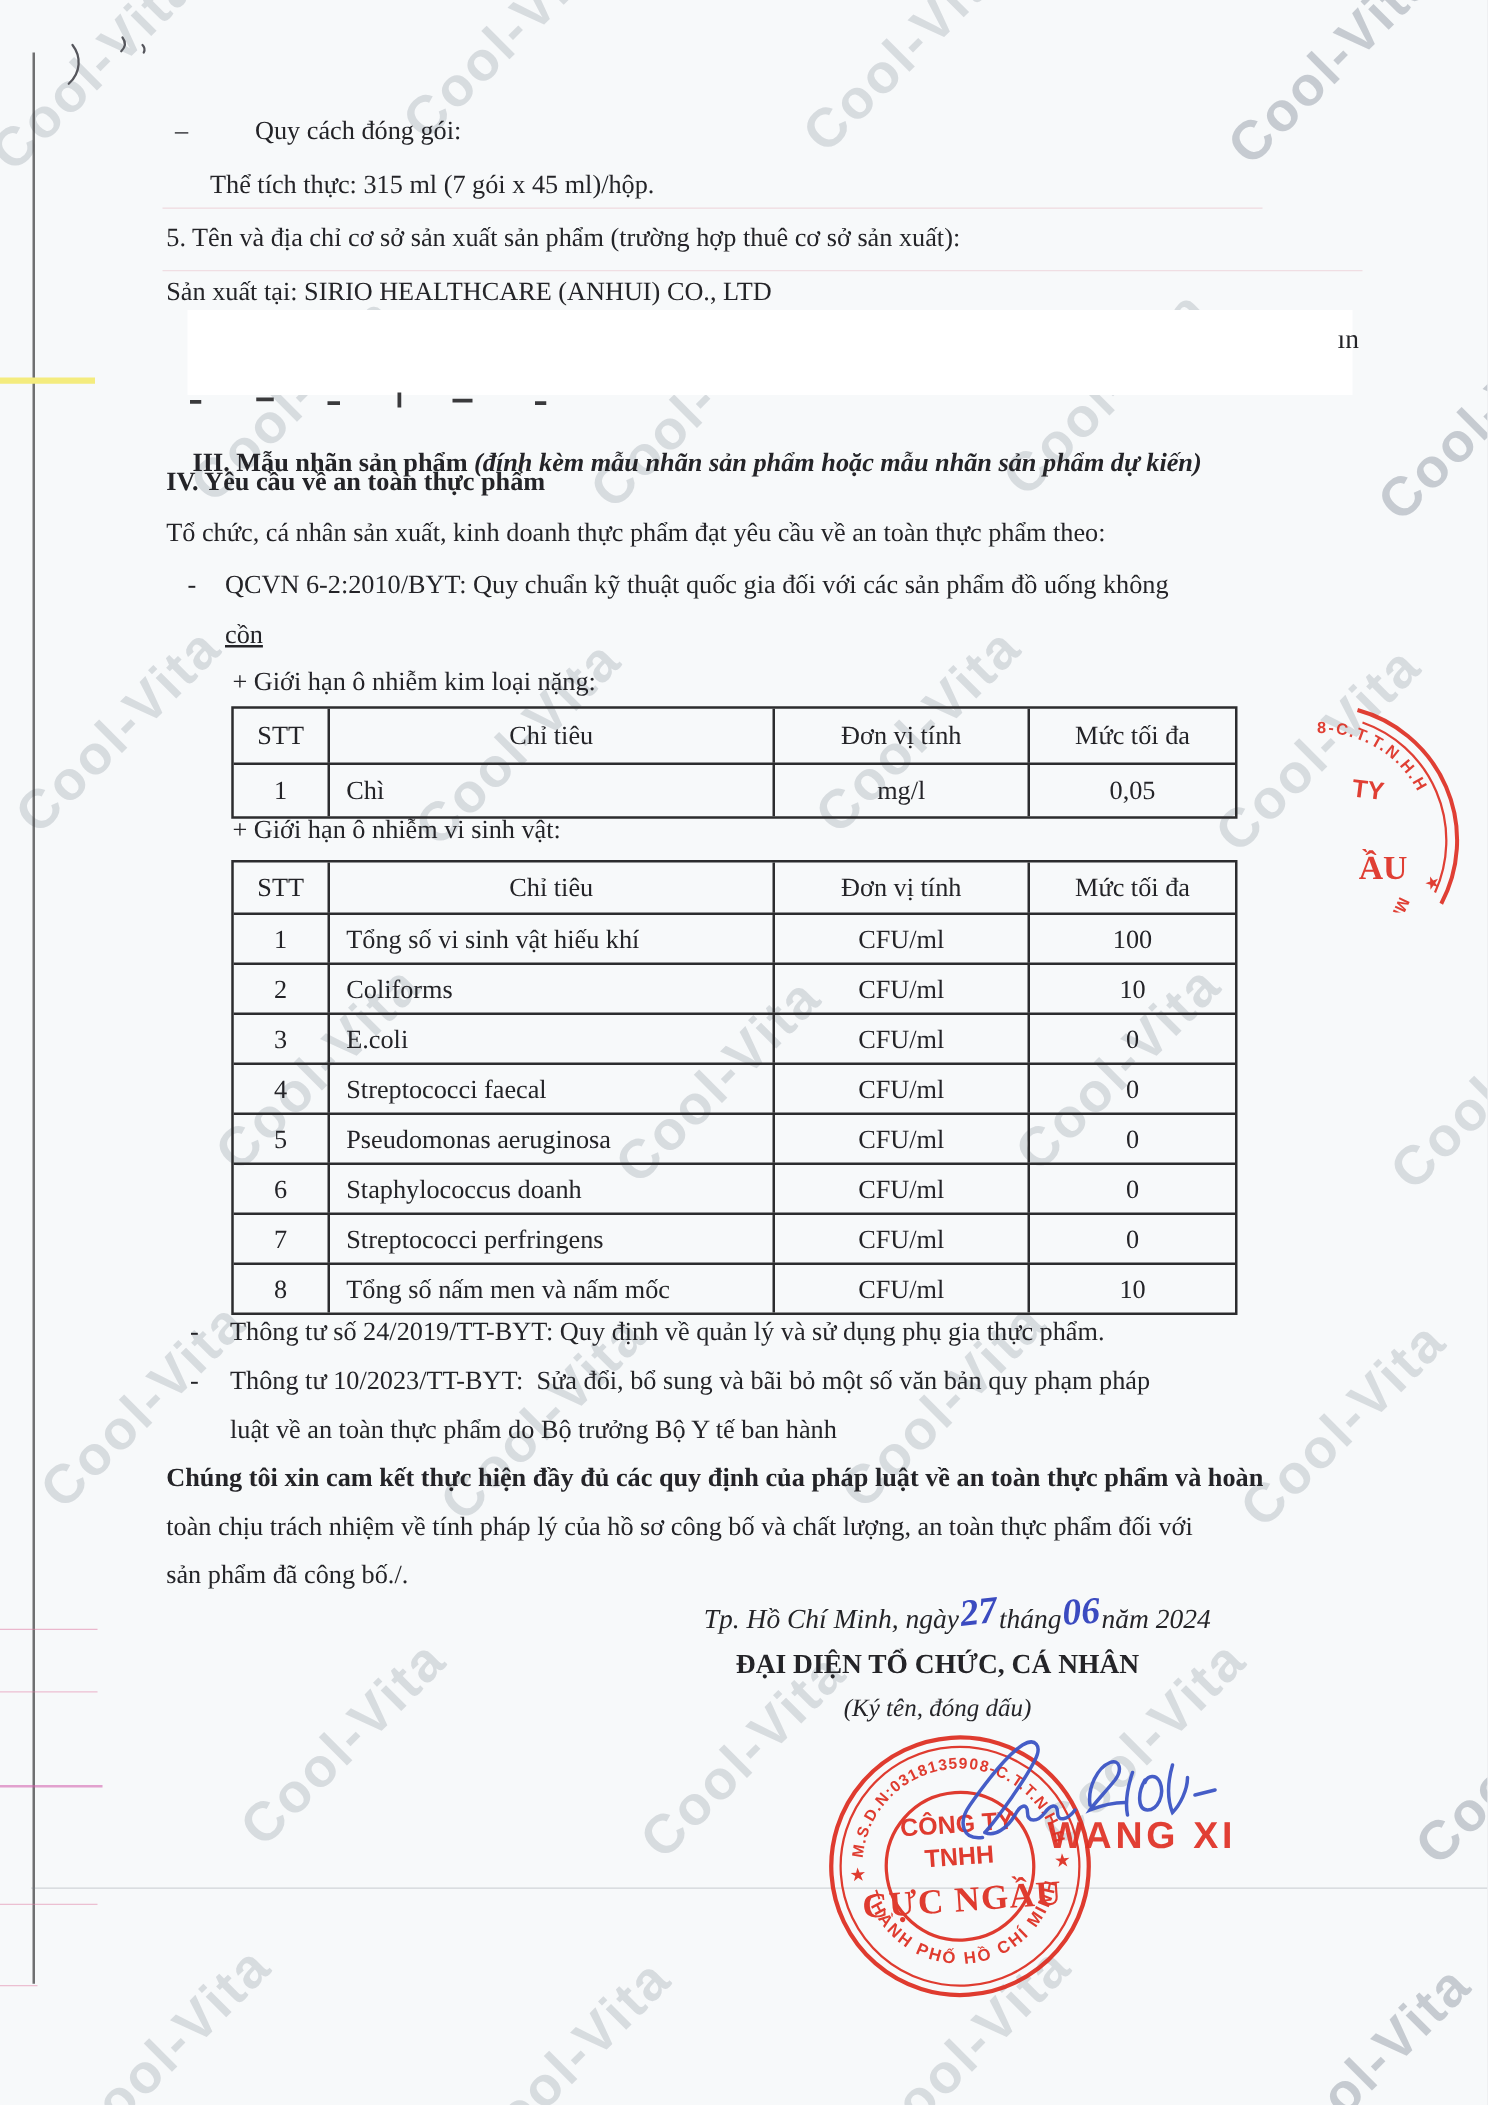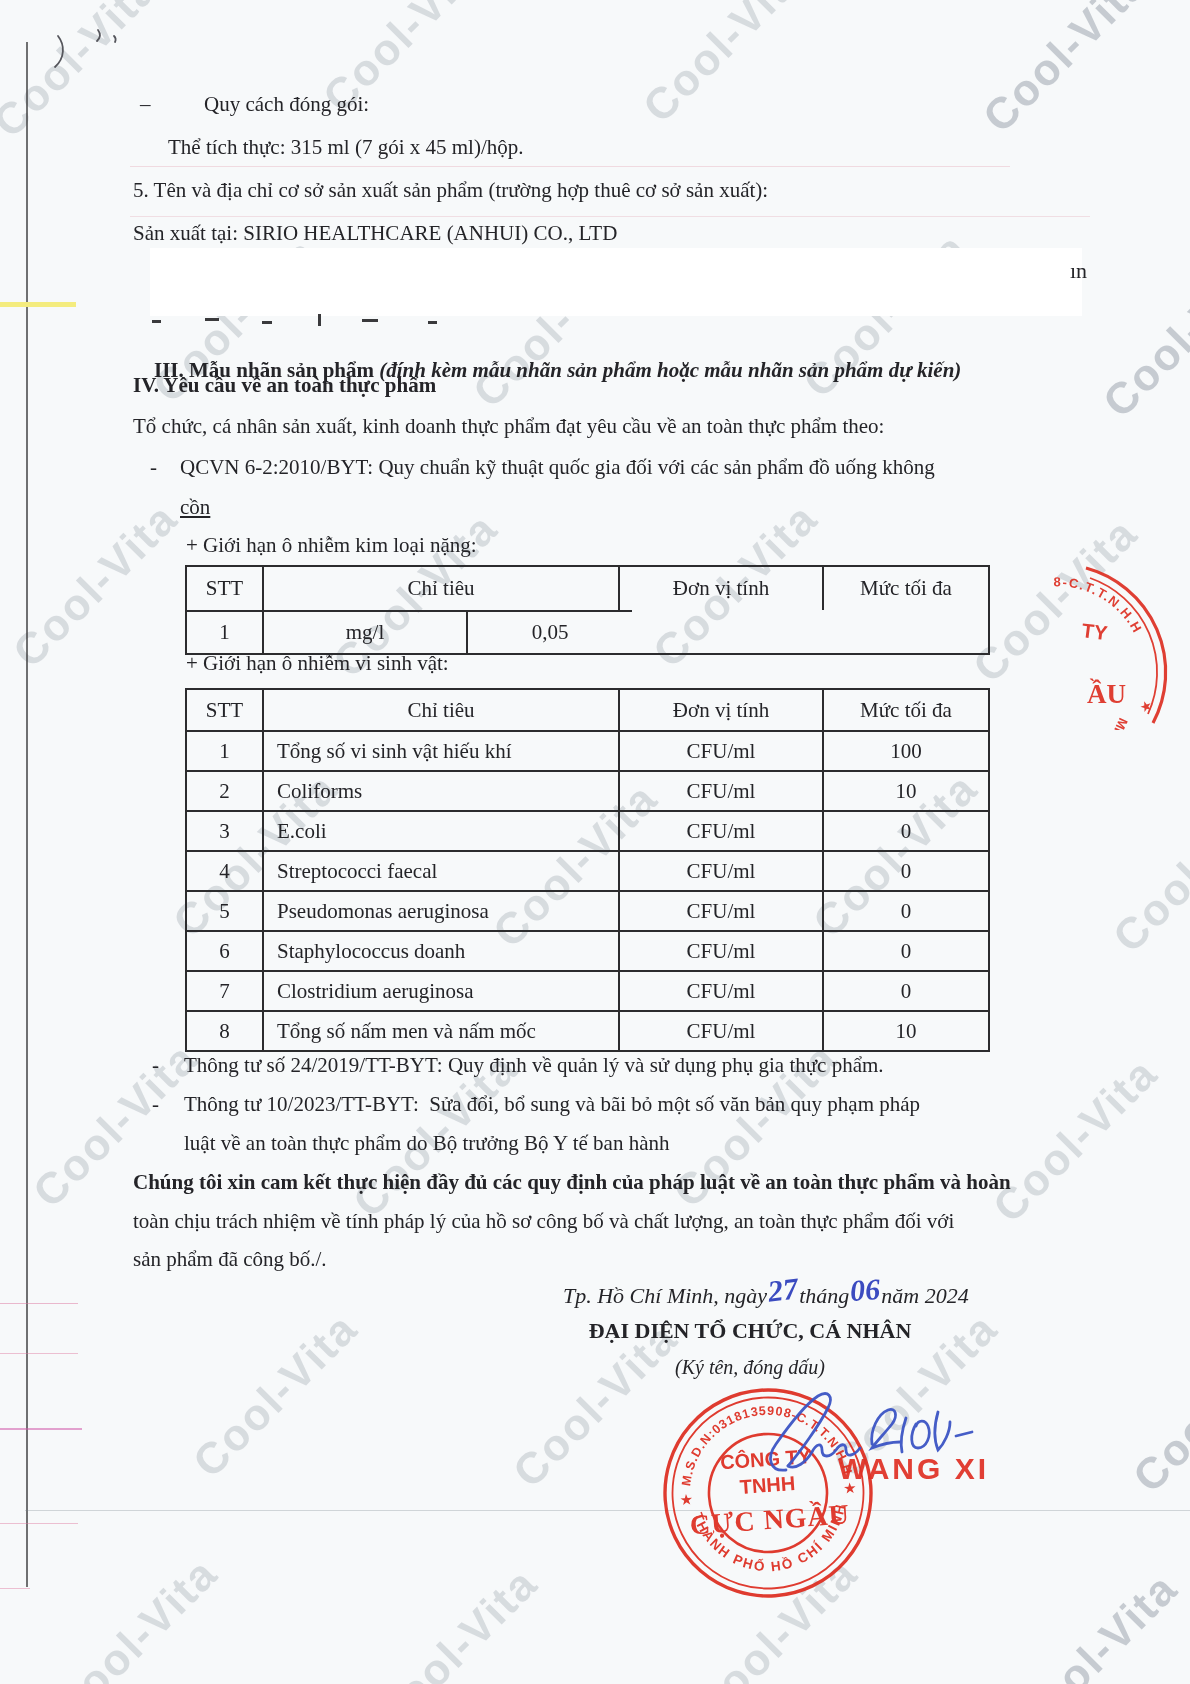--- a/index.html
+++ b/index.html
@@ -135,20 +135,21 @@
   <span class="line" style="left:186px;top:533px;text-align:center;">+ Giới hạn ô nhiễm kim loại nặng:</span>
   <div class="tbl tbl-heavy" style="left:185px;top:565px;">
     <div class="tr">
       <div class="td c0">STT</div>
       <div class="td c1">Chỉ tiêu</div>
       <div class="td c2">Đơn vị tính</div>
       <div class="td c3">Mức tối đa</div>
     </div>
     <div class="tr">
       <div class="td c0">1</div>
+      <div class="td c1 name">Chì</div>
       <div class="td c2">mg/l</div>
       <div class="td c3">0,05</div>
     </div>
   </div>
 
   <span class="line" style="left:186px;top:651px;">+ Giới hạn ô nhiễm vi sinh vật:</span>
   <div class="tbl tbl-micro" style="left:185px;top:688px;">
     <div class="tr">
       <div class="td c0">STT</div>
       <div class="td c1">Chỉ tiêu</div>
@@ -186,21 +187,21 @@
       <div class="td c3">0</div>
     </div>
     <div class="tr">
       <div class="td c0">6</div>
       <div class="td c1 name">Staphylococcus doanh</div>
       <div class="td c2">CFU/ml</div>
       <div class="td c3">0</div>
     </div>
     <div class="tr">
       <div class="td c0">7</div>
-      <div class="td c1 name">Clostridium aeruginosa</div>
+      <div class="td c1 name">Streptococci perfringens</div>
       <div class="td c2">CFU/ml</div>
       <div class="td c3">0</div>
     </div>
     <div class="tr">
       <div class="td c0">8</div>
       <div class="td c1 name">Tổng số nấm men và nấm mốc</div>
       <div class="td c2">CFU/ml</div>
       <div class="td c3">10</div>
     </div>
   </div>

